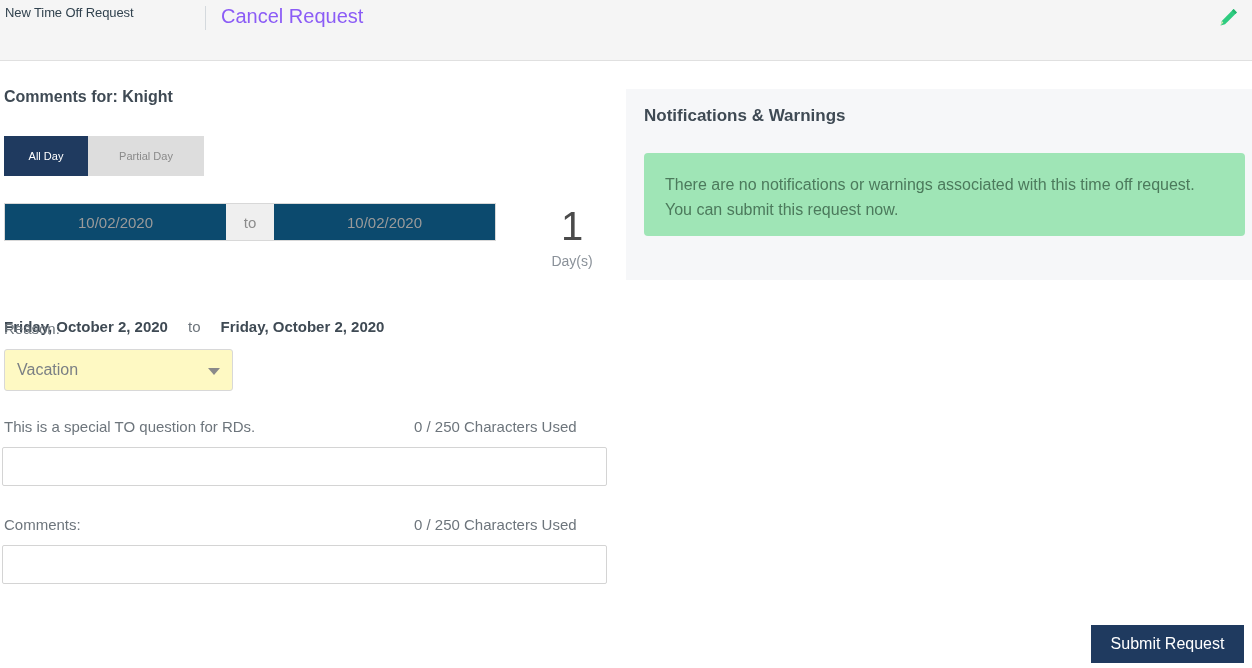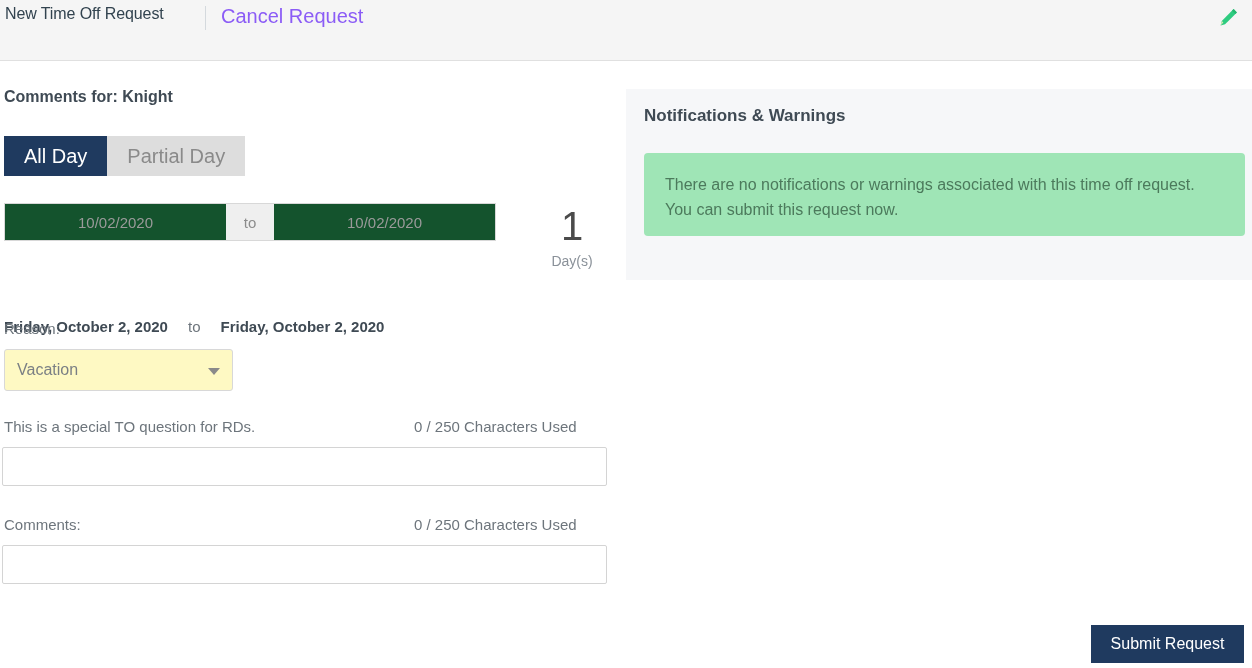--- a/index.html
+++ b/index.html
@@ -18,21 +18,21 @@
     position: absolute;
     left: 0; top: 0;
     width: 1252px;
     height: 61px;
     background: #f5f5f5;
     border-bottom: 1px solid #e0e0e0;
   }
   #header-title {
     position: absolute;
     left: 5px; top: 5px;
-    font-size: 16px;
+    font-size: 13px;
     color: #32434f;
     letter-spacing: -0.1px;
     white-space: nowrap;
   }
   #header-divider {
     position: absolute;
     left: 205px; top: 6px;
     width: 1px; height: 24px;
     background: #d4d9dd;
   }
@@ -73,21 +73,21 @@
     position: absolute;
     left: 4px; top: 75px;
     display: flex;
     height: 40px;
   }
   .toggle-btn {
     height: 40px;
     display: flex;
     align-items: center;
     justify-content: center;
-    font-size: 20px;
+    font-size: 11px;
     cursor: pointer;
     border: none;
     font-family: "Liberation Sans", sans-serif;
     padding: 0 20px;
   }
   .toggle-btn.active {
     background: #1f3a5f;
     color: #ffffff;
     min-width: 84px;
   }
@@ -101,21 +101,21 @@
   #date-range-row {
     position: absolute;
     left: 4px; top: 142px;
     display: flex;
     height: 38px;
   }
   .date-input {
     width: 222px;
     height: 38px;
     border: 1px solid #d8d8d8;
-    background: #14532d;
+    background: #0c4a6e;
     font-family: "Liberation Sans", sans-serif;
     font-size: 15px;
     color: #9a9a9a;
     text-align: center;
     outline: none;
   }
   #date-to-separator {
     width: 48px;
     height: 38px;
     border-top: 1px solid #d8d8d8;

